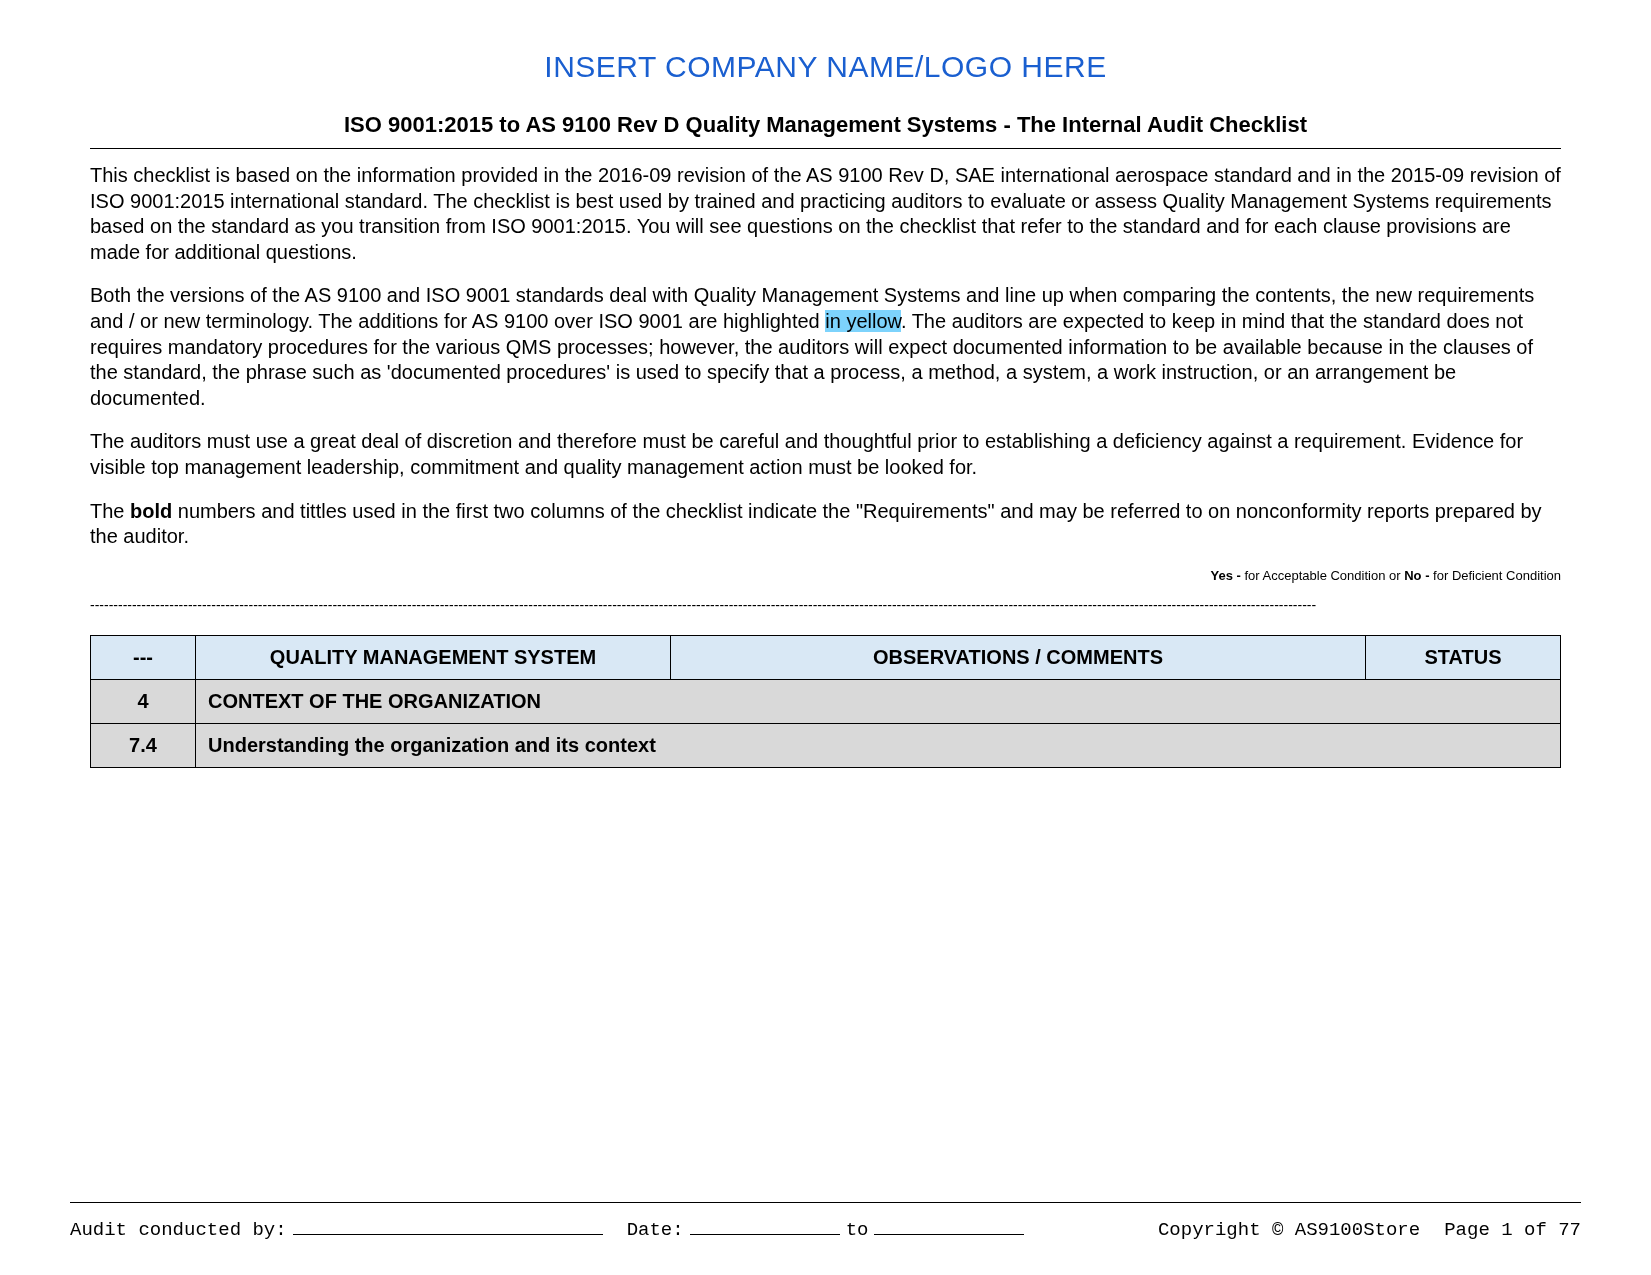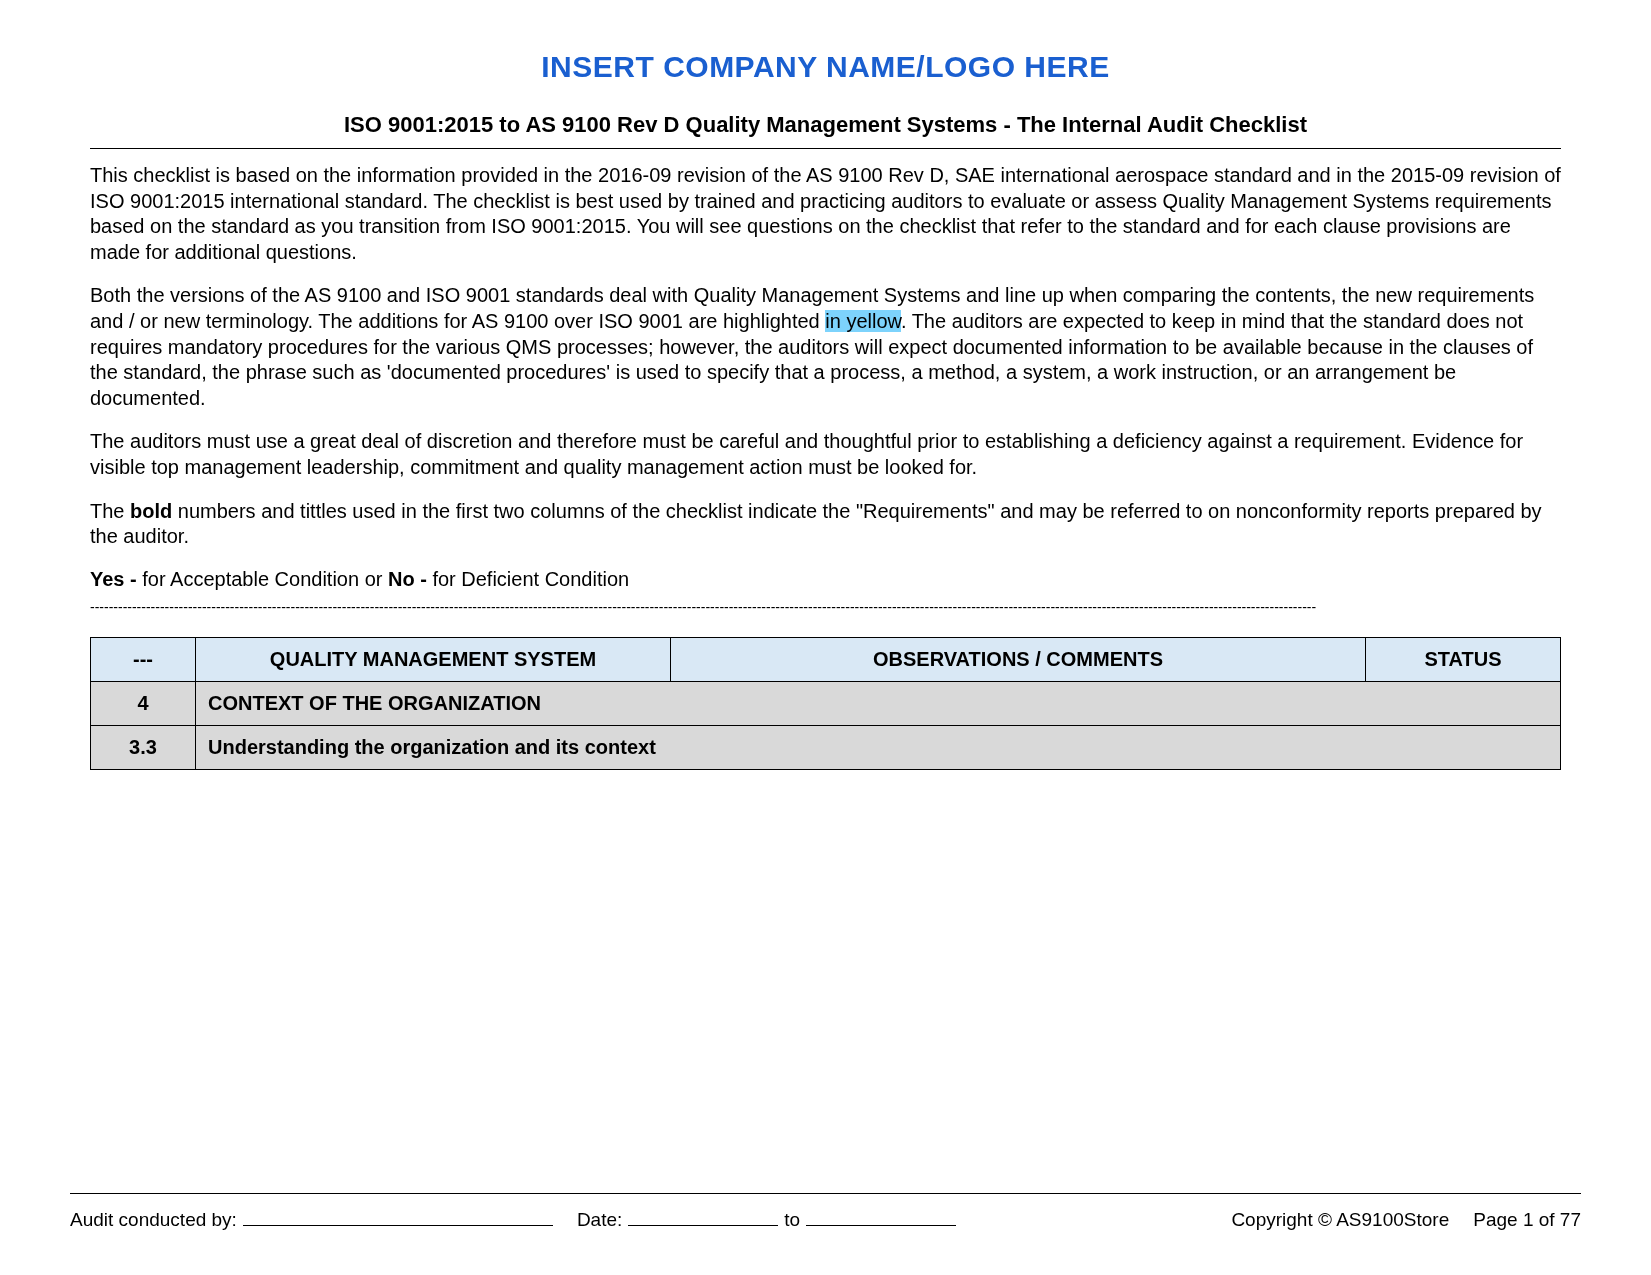--- a/index.html
+++ b/index.html
@@ -12,21 +12,21 @@
   .page {
     width: 1651px;
     height: 1275px;
     box-sizing: border-box;
     padding: 50px 90px 40px 90px;
     position: relative;
   }
   .placeholder-title {
     text-align: center;
     color: #1a5fd0;
-    font-weight: bold;
+    font-weight: normal;
     font-size: 30px;
     letter-spacing: 0.5px;
     margin-bottom: 28px;
   }
   .doc-title {
     text-align: center;
     font-weight: bold;
     font-size: 22px;
     margin-bottom: 10px;
   }
@@ -40,24 +40,24 @@
     line-height: 1.28;
     margin-bottom: 18px;
   }
   .highlight {
     background: #7dd3fc;
   }
   .bold {
     font-weight: bold;
   }
   .yesno-line {
-    text-align: left;
-    font-size: 20px;
+    text-align: right;
+    font-size: 13px;
     margin-top: 6px;
-    margin-bottom: 8px;
+    margin-bottom: 14px;
   }
   .dashed-sep {
     font-size: 14px;
     letter-spacing: 0;
     white-space: nowrap;
     overflow: hidden;
     margin-bottom: 22px;
   }
   table.checklist {
     width: 100%;
@@ -94,21 +94,22 @@
     background: #d9d9d9;
     font-weight: bold;
   }
   tr.section-row td.section-num {
     text-align: center;
   }
   .footer {
     position: absolute;
     left: 70px;
     right: 70px;
-    bottom: 44px;
+    bottom: 34px;
+    font-family: Liberation Mono, monospace;
   }
   .footer-rule {
     border: none;
     border-top: 1.5px solid #000;
     margin: 0 0 12px 0;
   }
   .footer-line {
     font-size: 19px;
     display: flex;
     gap: 6px;
@@ -167,21 +168,21 @@
         <th class="col-obs">OBSERVATIONS / COMMENTS</th>
         <th class="col-status">STATUS</th>
       </tr>
     </thead>
     <tbody>
       <tr class="section-row">
         <td class="section-num">4</td>
         <td colspan="3">CONTEXT OF THE ORGANIZATION</td>
       </tr>
       <tr class="section-row">
-        <td class="section-num">3.3</td>
+        <td class="section-num">7.4</td>
         <td colspan="3">Understanding the organization and its context</td>
       </tr>
     </tbody>
   </table>
 
   <div class="footer">
     <hr class="footer-rule">
     <div class="footer-line">
       <span>Audit conducted by:</span>
       <span class="blank blank-long"></span>

